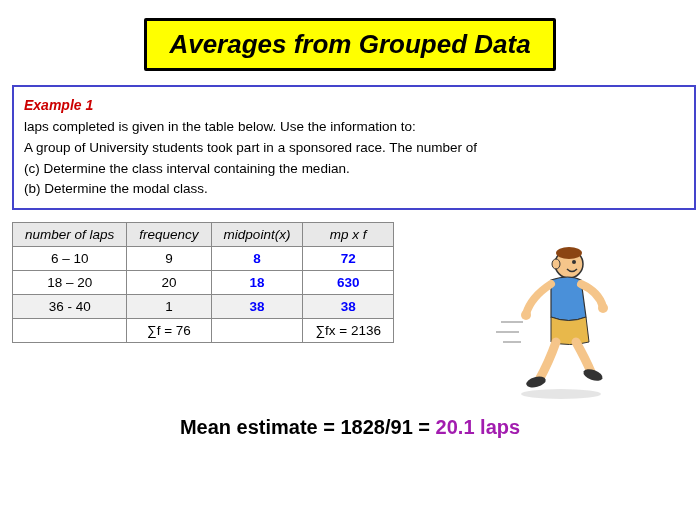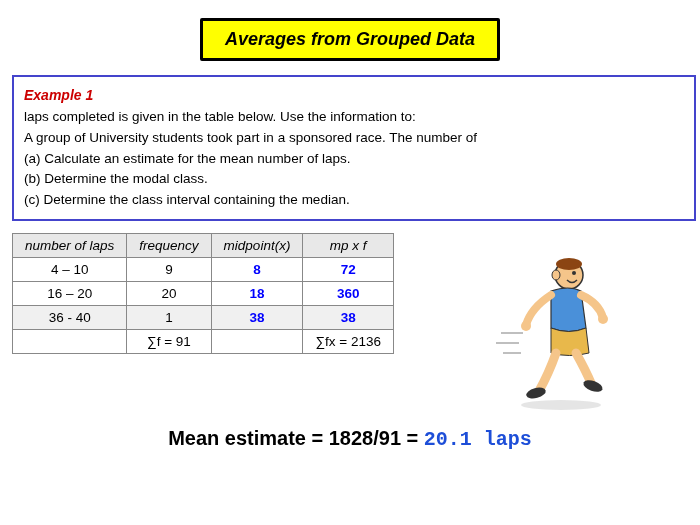--- a/index.html
+++ b/index.html
@@ -16,21 +16,21 @@
     #title-box {
       display: inline-block;
       margin: 18px auto 14px auto;
       display: flex;
       justify-content: center;
     }
     .title-inner {
       background: #ffff00;
       border: 3px solid #000;
       padding: 8px 22px;
-      font-size: 18px;
+      font-size: 26px;
       font-weight: bold;
       font-style: italic;
       color: #000;
       border-radius: 2px;
     }
 
     
     .example-box {
       border: 2px solid #4444cc;
       margin: 0 4px 12px 12px;
@@ -80,23 +80,22 @@
 
     
     .mean-line {
       text-align: center;
       margin-top: 14px;
       font-size: 20px;
       font-weight: bold;
       color: #000;
     }
     .mean-orange {
-      color: #1d4ed8;
-      font-weight: bold;
-      font-family: Liberation Mono, monospace;
+      color: #a21caf;
+      font-weight: bold;
     }
 
     
     .runner-area {
       flex: 1;
       display: flex;
       justify-content: center;
       align-items: center;
       padding-left: 10px;
       padding-top: 20px;
@@ -108,60 +107,59 @@
 <body>
 
 <div id="title-box">
   <div class="title-inner">Averages from Grouped Data</div>
 </div>
 
 <div class="example-box">
   <div class="example-label">Example 1</div>
   <div>laps completed is given in the table below. Use the information to:</div>
   <div>A group of University students took part in a sponsored race. The number of</div>
-  <div>(a) Calculate an estimate for the mean number of laps.</div>
+  <div>(c) Determine the class interval containing the median.</div>
   <div>(b) Determine the modal class.</div>
-  <div>(c) Determine the class interval containing the median.</div>
 </div>
 
 <div class="table-area">
   <table class="data-table">
     <thead>
       <tr>
         <th>number of laps</th>
         <th>frequency</th>
         <th>midpoint(x)</th>
         <th>mp x f</th>
       </tr>
     </thead>
     <tbody id="table-body">
 
         <tr>
-          <td>4 – 10</td>
+          <td>6 – 10</td>
           <td>9</td>
           <td class="col-blue">8</td>
           <td class="col-blue">72</td>
         </tr>
         <tr>
-          <td>16 – 20</td>
+          <td>18 – 20</td>
           <td>20</td>
           <td class="col-blue">18</td>
-          <td class="col-blue">360</td>
+          <td class="col-blue">630</td>
         </tr>
         <tr>
           <td>36 - 40</td>
           <td>1</td>
           <td class="col-blue">38</td>
           <td class="col-blue">38</td>
         </tr>
       </tbody>
     <tfoot>
       <tr>
         <td></td>
-        <td>∑f = 91</td>
+        <td>∑f = 76</td>
         <td></td>
         <td>∑fx = 2136</td>
       </tr>
     </tfoot>
   </table>
 
   <div class="runner-area">
     <svg width="130" height="160" viewBox="0 0 130 160">
 
       <circle cx="88" cy="22" r="14" fill="#f5c58a" stroke="#333" stroke-width="1.5"></circle>

